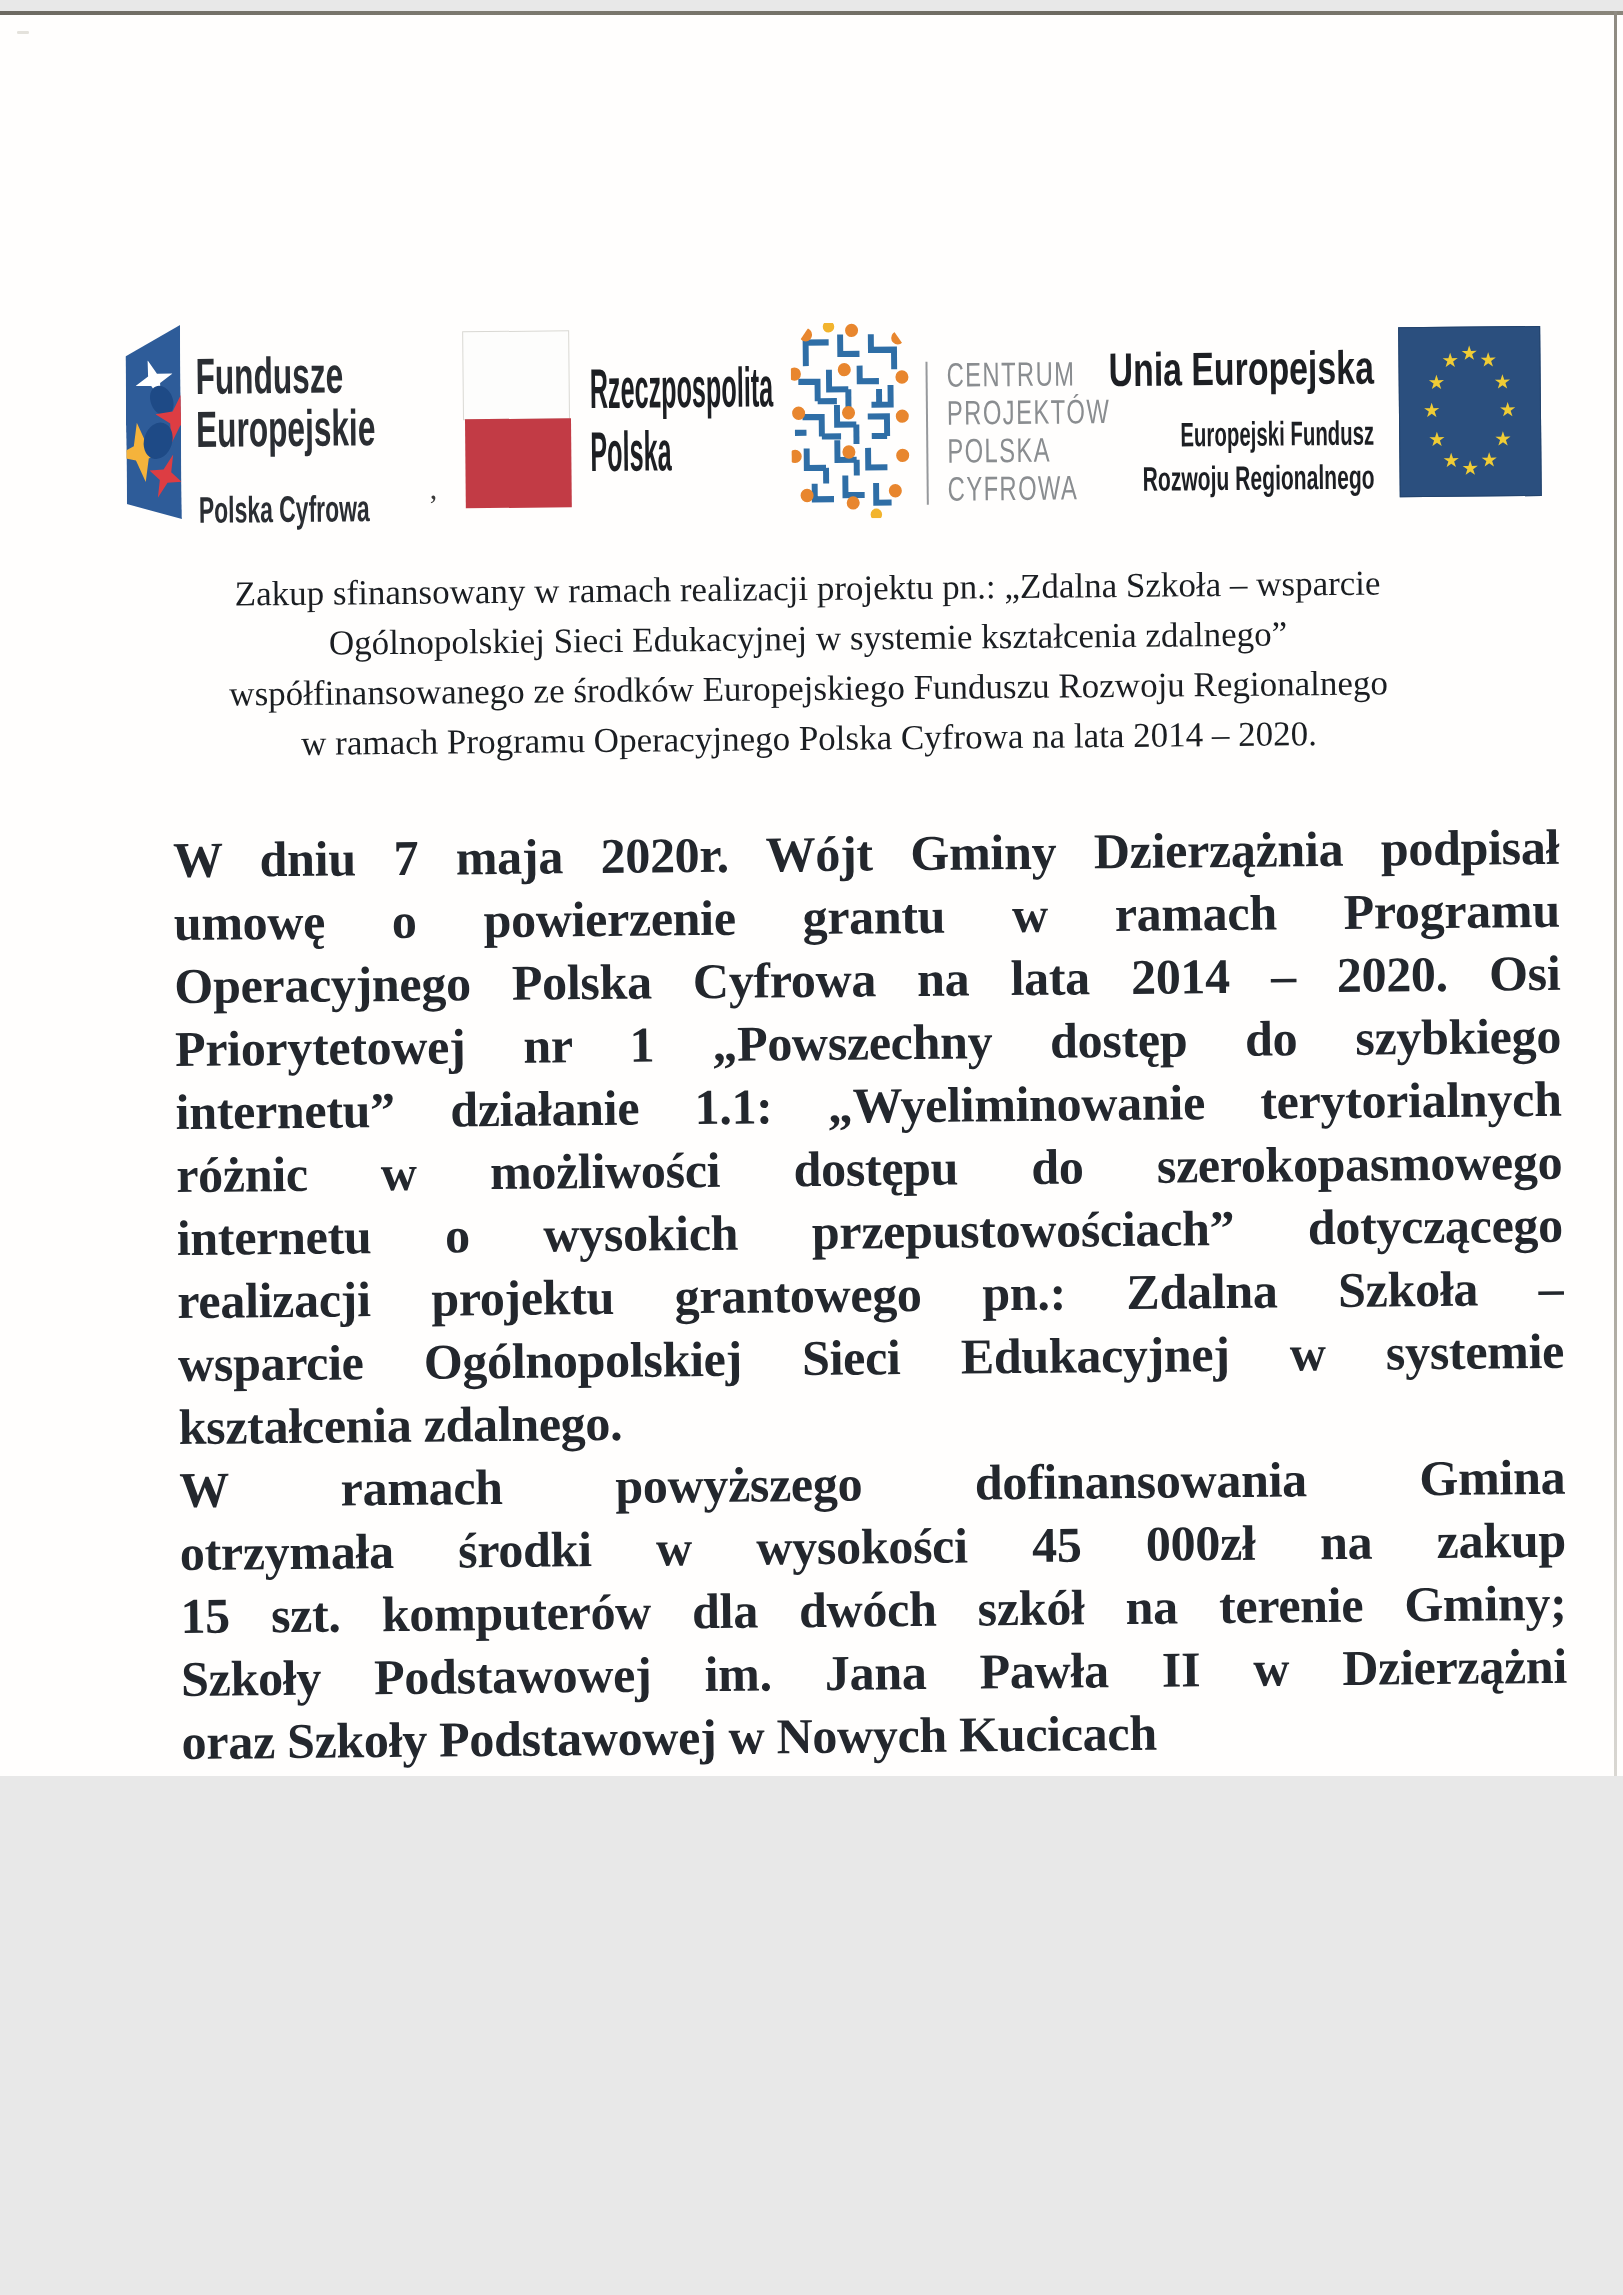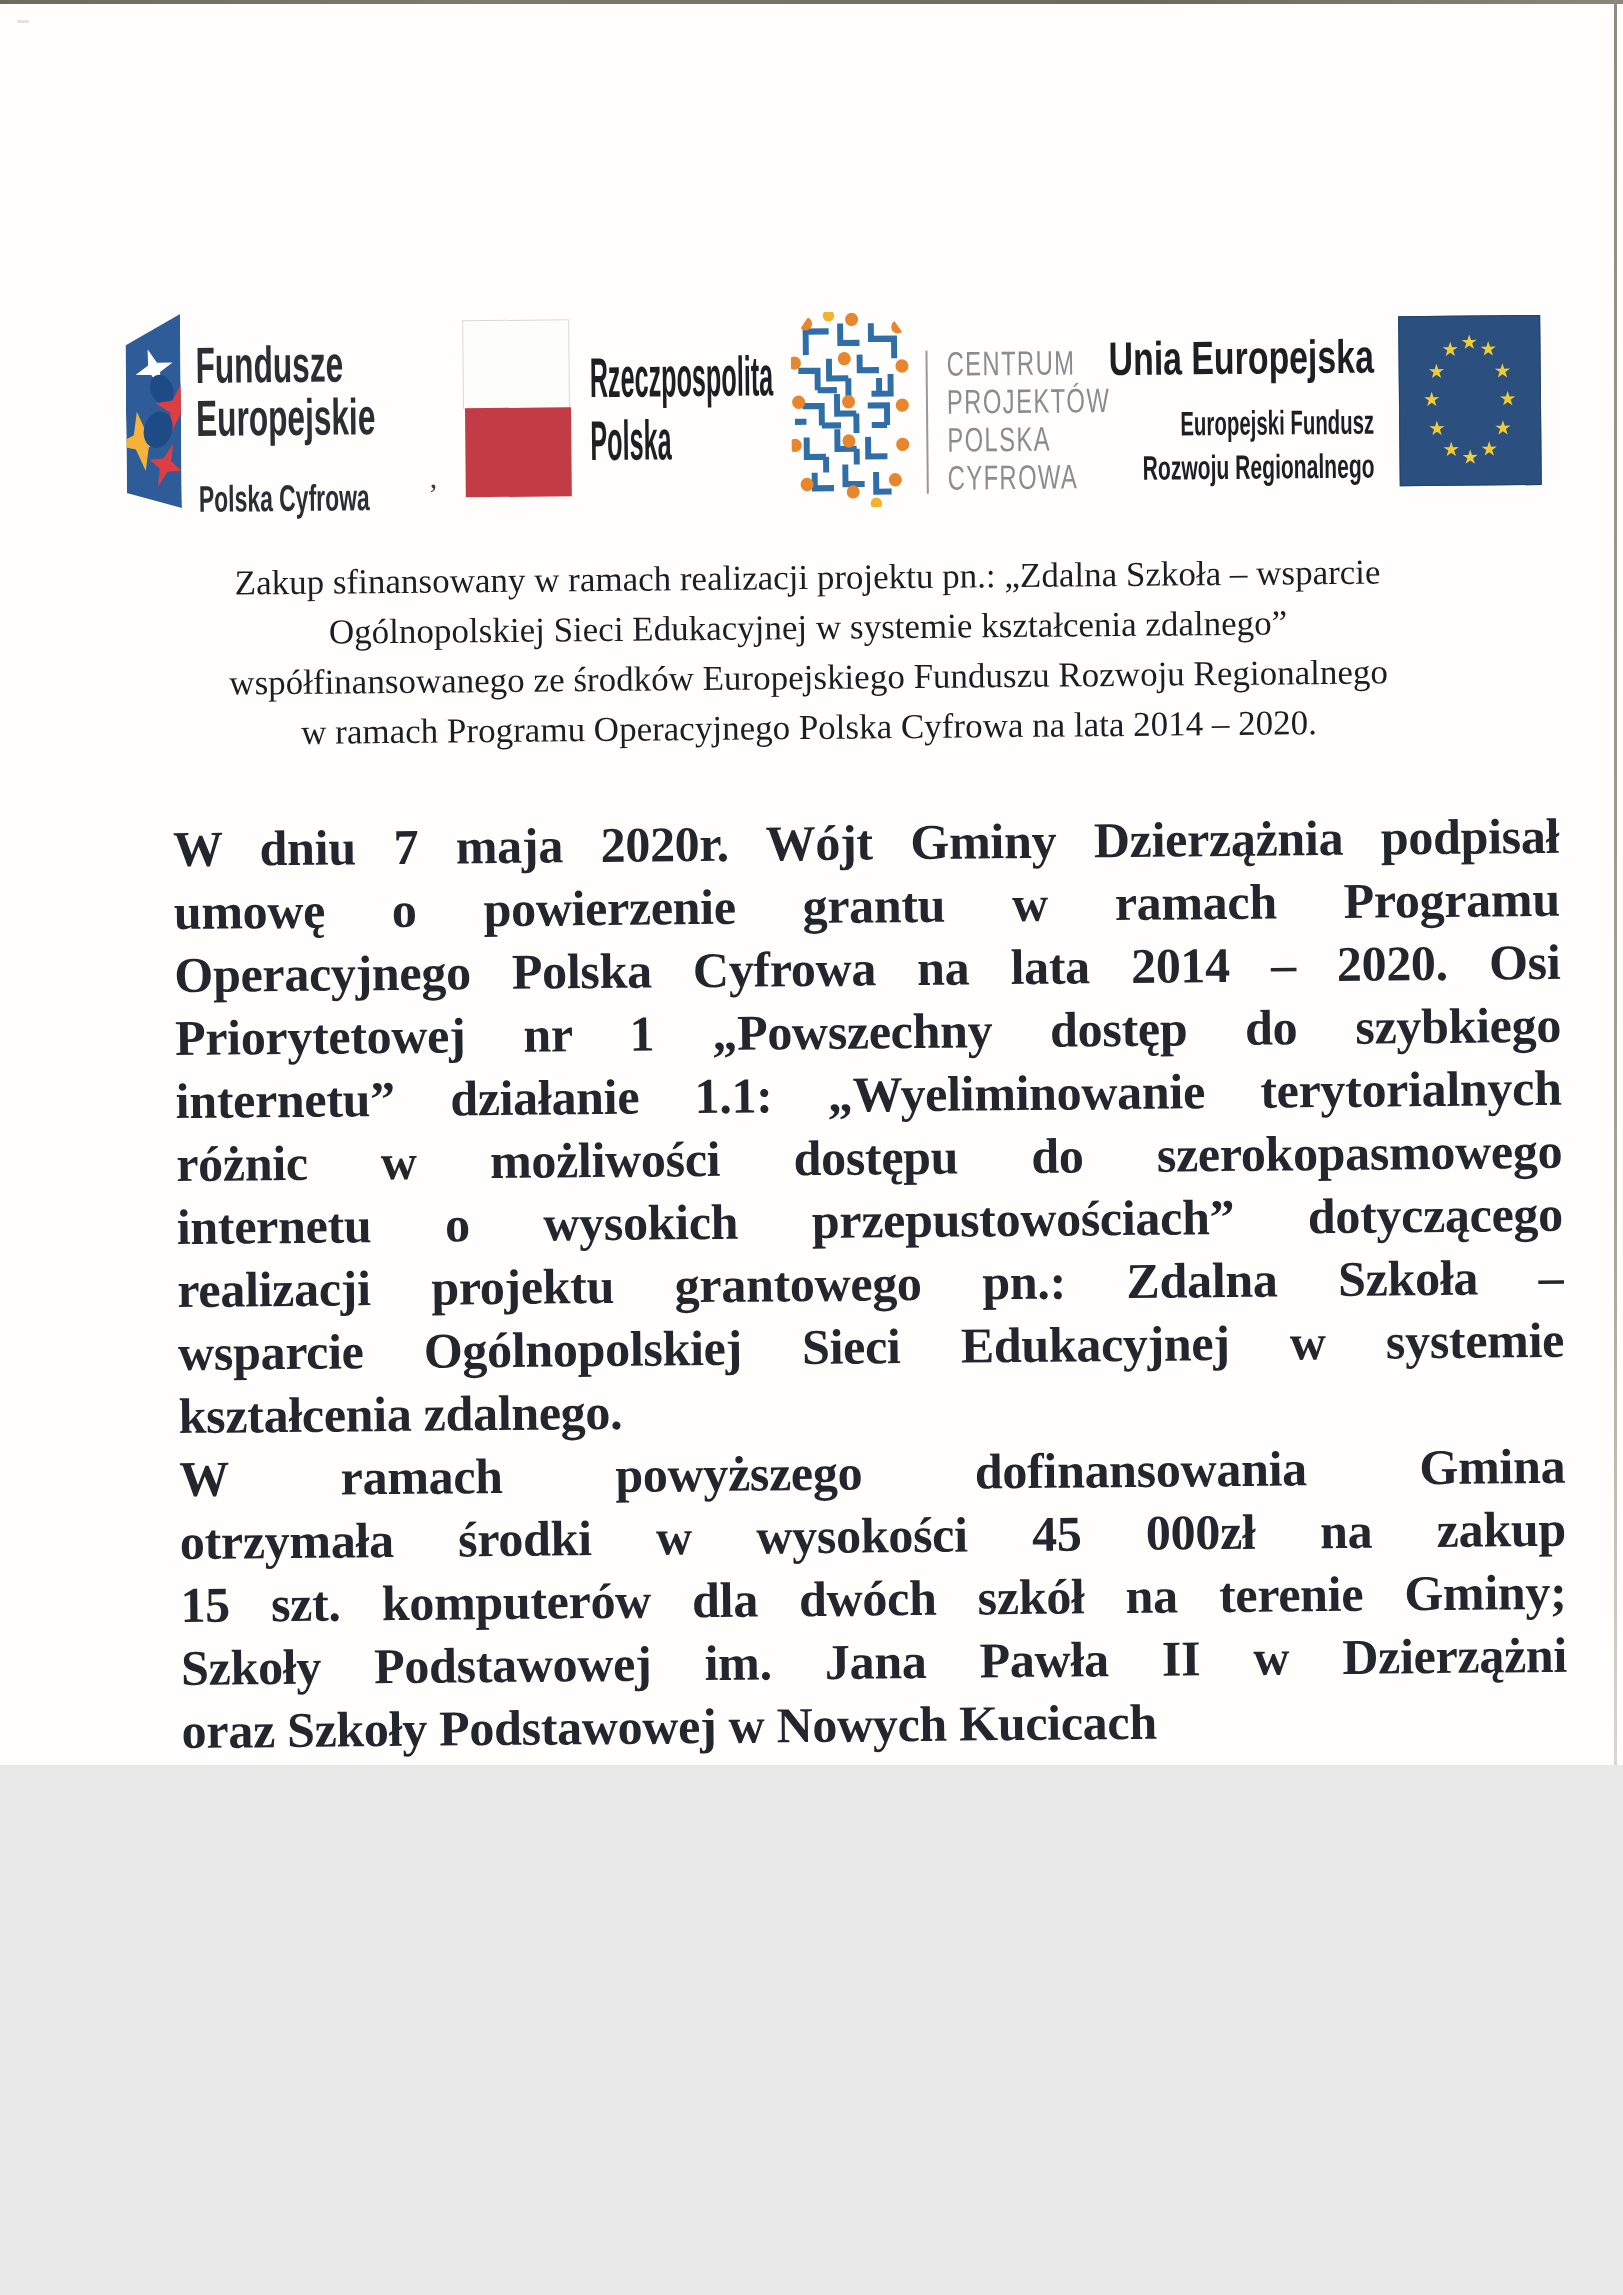--- a/index.html
+++ b/index.html
@@ -2,20 +2,21 @@
 <html style="font-size:10.5px"><head>
 <meta charset="utf-8">
 <style>
   html,body{margin:0;padding:0;background:#e8e8e8;}
   #page{
     position:relative;
     width:1623px;height:1765px;
     background:#fffefd;
     overflow:hidden;
     font-family:"Liberation Serif", serif;
+    margin-top:11px;
   }
   
   .scan-top-line{position:absolute;left:0;top:0;width:1623px;height:3.9px;
     background:linear-gradient(90deg,#6d6a62,#7d7a70 30%,#6b685f 70%,#8a867b);}
   .scan-right-line{position:absolute;left:1614px;top:0;width:3.3px;height:2173px;
     background:linear-gradient(180deg,#8f8b82,#a5a197 55%,rgba(168,164,154,0));}
   .speck{position:absolute;border-radius:1.3px;}
   
   #content{position:absolute;left:0;top:0;width:1623px;height:2295px;
     transform:rotate(-0.55deg);transform-origin:50% 45%;}

